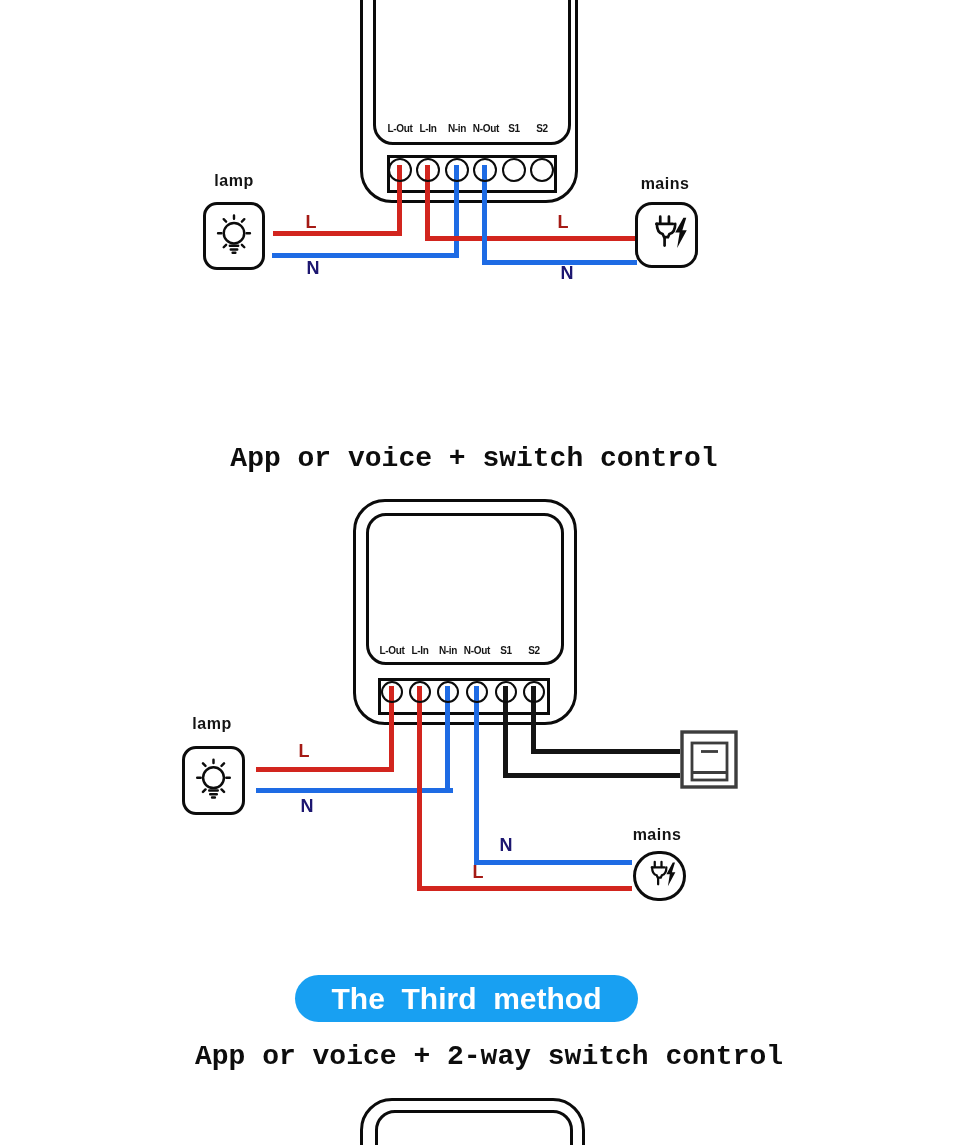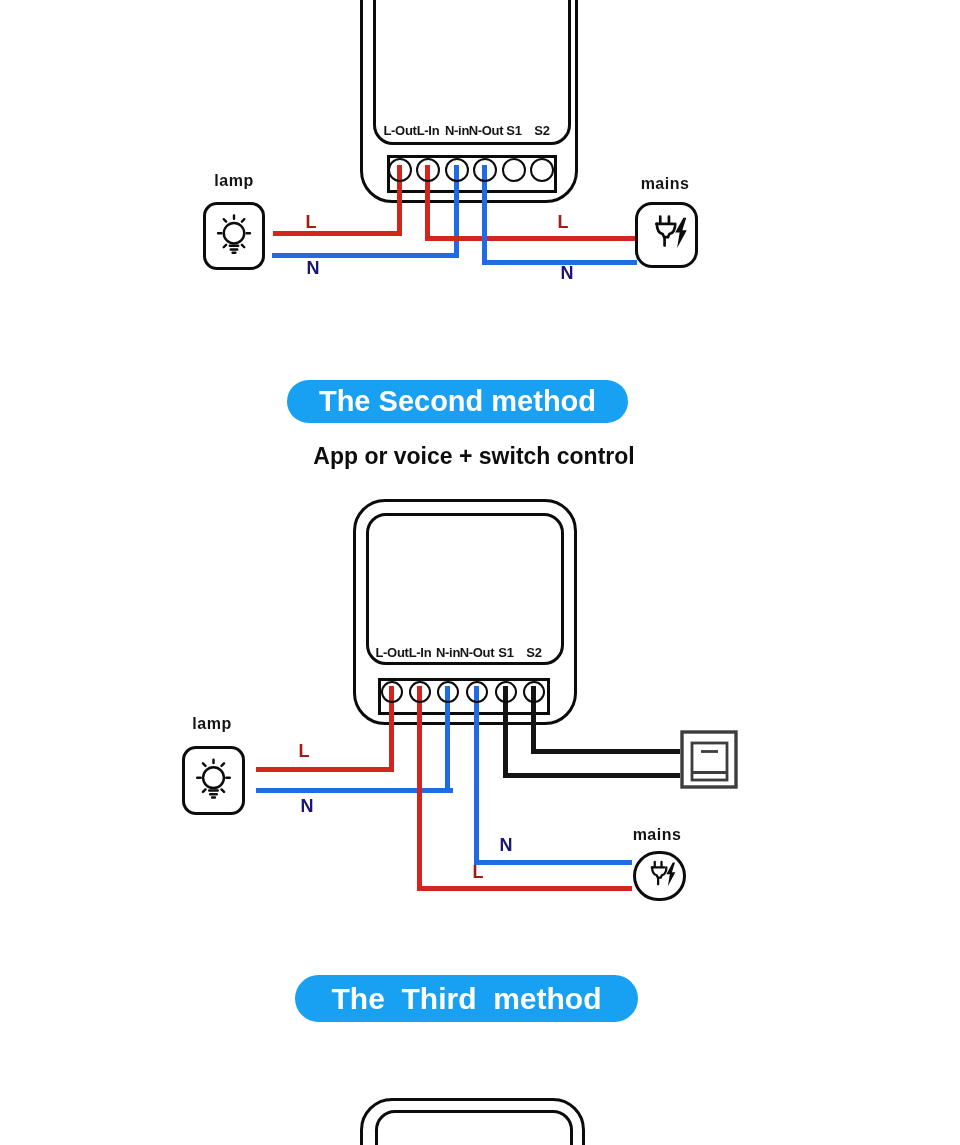--- a/index.html
+++ b/index.html
@@ -12,21 +12,21 @@
   .watermark{
     position:absolute;left:0;right:0;top:540px;z-index:0;
     text-align:center;font-size:74px;letter-spacing:6px;
     color:var(--watermark,#ececec);white-space:nowrap;font-weight:400;
   }
   
   .mod-outer{position:absolute;z-index:2;border:3.5px solid #0b0b0b;border-radius:32px;box-sizing:border-box;background:transparent;}
   .mod-inner{position:absolute;z-index:2;border:3px solid #0b0b0b;border-radius:20px;box-sizing:border-box;background:transparent;}
   .t-label{
     position:absolute;z-index:5;transform:translateX(-50%);
-    font-size:13px;font-weight:bold;letter-spacing:-0.3px;white-space:nowrap;color:#151515;
+    font-size:10px;font-weight:bold;letter-spacing:-0.3px;white-space:nowrap;color:#151515;
   }
   .strip{position:absolute;z-index:2;border:3px solid #0b0b0b;box-sizing:border-box;background:transparent;}
   .term{position:absolute;z-index:4;border:2.6px solid #0b0b0b;border-radius:50%;box-sizing:border-box;background:transparent;}
   
   .wire{position:absolute;z-index:3;}
   .wl{background:var(--live-wire,#d2251e);}
   .wn{background:var(--neutral-wire,#1e6be4);}
   .ws{background:var(--black-wire,#111);}
   
   .wlab{position:absolute;z-index:5;transform:translateX(-50%);font-size:18px;font-weight:bold;}
@@ -48,21 +48,21 @@
   
   .pill{
     position:absolute;z-index:5;border-radius:24px;background:var(--pill-blue,#18a0f2);
     color:#fff;font-weight:bold;display:flex;align-items:center;justify-content:center;
     white-space:pre;
   }
   .pill.second{font-size:29px;}
   .pill.third{font-size:30px;}
   .subtitle{
     position:absolute;z-index:5;transform:translateX(-50%);
-    font-size:23px;font-weight:bold;color:#0d0d0d;white-space:pre;
+    font-size:28px;font-weight:bold;color:#0d0d0d;white-space:pre;font-family:Liberation Mono, monospace;
   }
   svg{display:block;}
 </style>
 </head>
 <body>
 
 <div id="stage">
 
 
   <div>
@@ -115,21 +115,20 @@
           <path d="M17.5 16.5 c0 6 2.5 9.5 6 10.5 l1.5 3.2 h4 l1.5 -3.2 c3.5 -1 6 -4.5 6 -10.5"></path>
           <path d="M25.5 30.5 v8.5"></path>
         </g>
         <path d="M45 10 L36.5 25.5 h4.6 L38.5 41.5 L48.5 23 h-4.6 L48 10 Z" fill="#0c0c0c"></path>
       </svg>
     </div>
     <span class="wlab l" style="left:563px;top:212px">L</span>
     <span class="wlab n" style="left:567px;top:263px">N</span>
   </div>
 
-  <div class="pill second" style="left:287px;top:380px;width:341px;height:43px">The Second method</div>
   <div class="subtitle" style="left:474px;top:443px">App or voice + switch control</div>
 
   <div>
     <div class="mod-outer" style="left:353px;top:499px;width:224px;height:226px"></div>
     <div class="mod-inner" style="left:366px;top:513px;width:198px;height:152px"></div>
 
     <span class="t-label" style="left:392px;top:645px">L-Out</span>
     <span class="t-label" style="left:420px;top:645px">L-In</span>
     <span class="t-label" style="left:448px;top:645px">N-in</span>
     <span class="t-label" style="left:477px;top:645px">N-Out</span>
@@ -191,19 +190,20 @@
           <path d="M25.5 30.5 v8.5"></path>
         </g>
         <path d="M45 10 L36.5 25.5 h4.6 L38.5 41.5 L48.5 23 h-4.6 L48 10 Z" fill="#0c0c0c"></path>
       </svg>
     </div>
     <span class="wlab n" style="left:506px;top:835px">N</span>
     <span class="wlab l" style="left:478px;top:862px">L</span>
   </div>
 
   <div class="pill third" style="left:295px;top:975px;width:343px;height:47px">The  Third  method</div>
+  <div class="subtitle" style="left:489px;top:1041px">App or voice + 2-way switch control</div>
 
   <div>
     <div class="mod-outer" style="left:360px;top:1098px;width:225px;height:110px"></div>
     <div class="mod-inner" style="left:375px;top:1110px;width:198px;height:98px"></div>
   </div>
 
 </div>
 
 </body></html>

